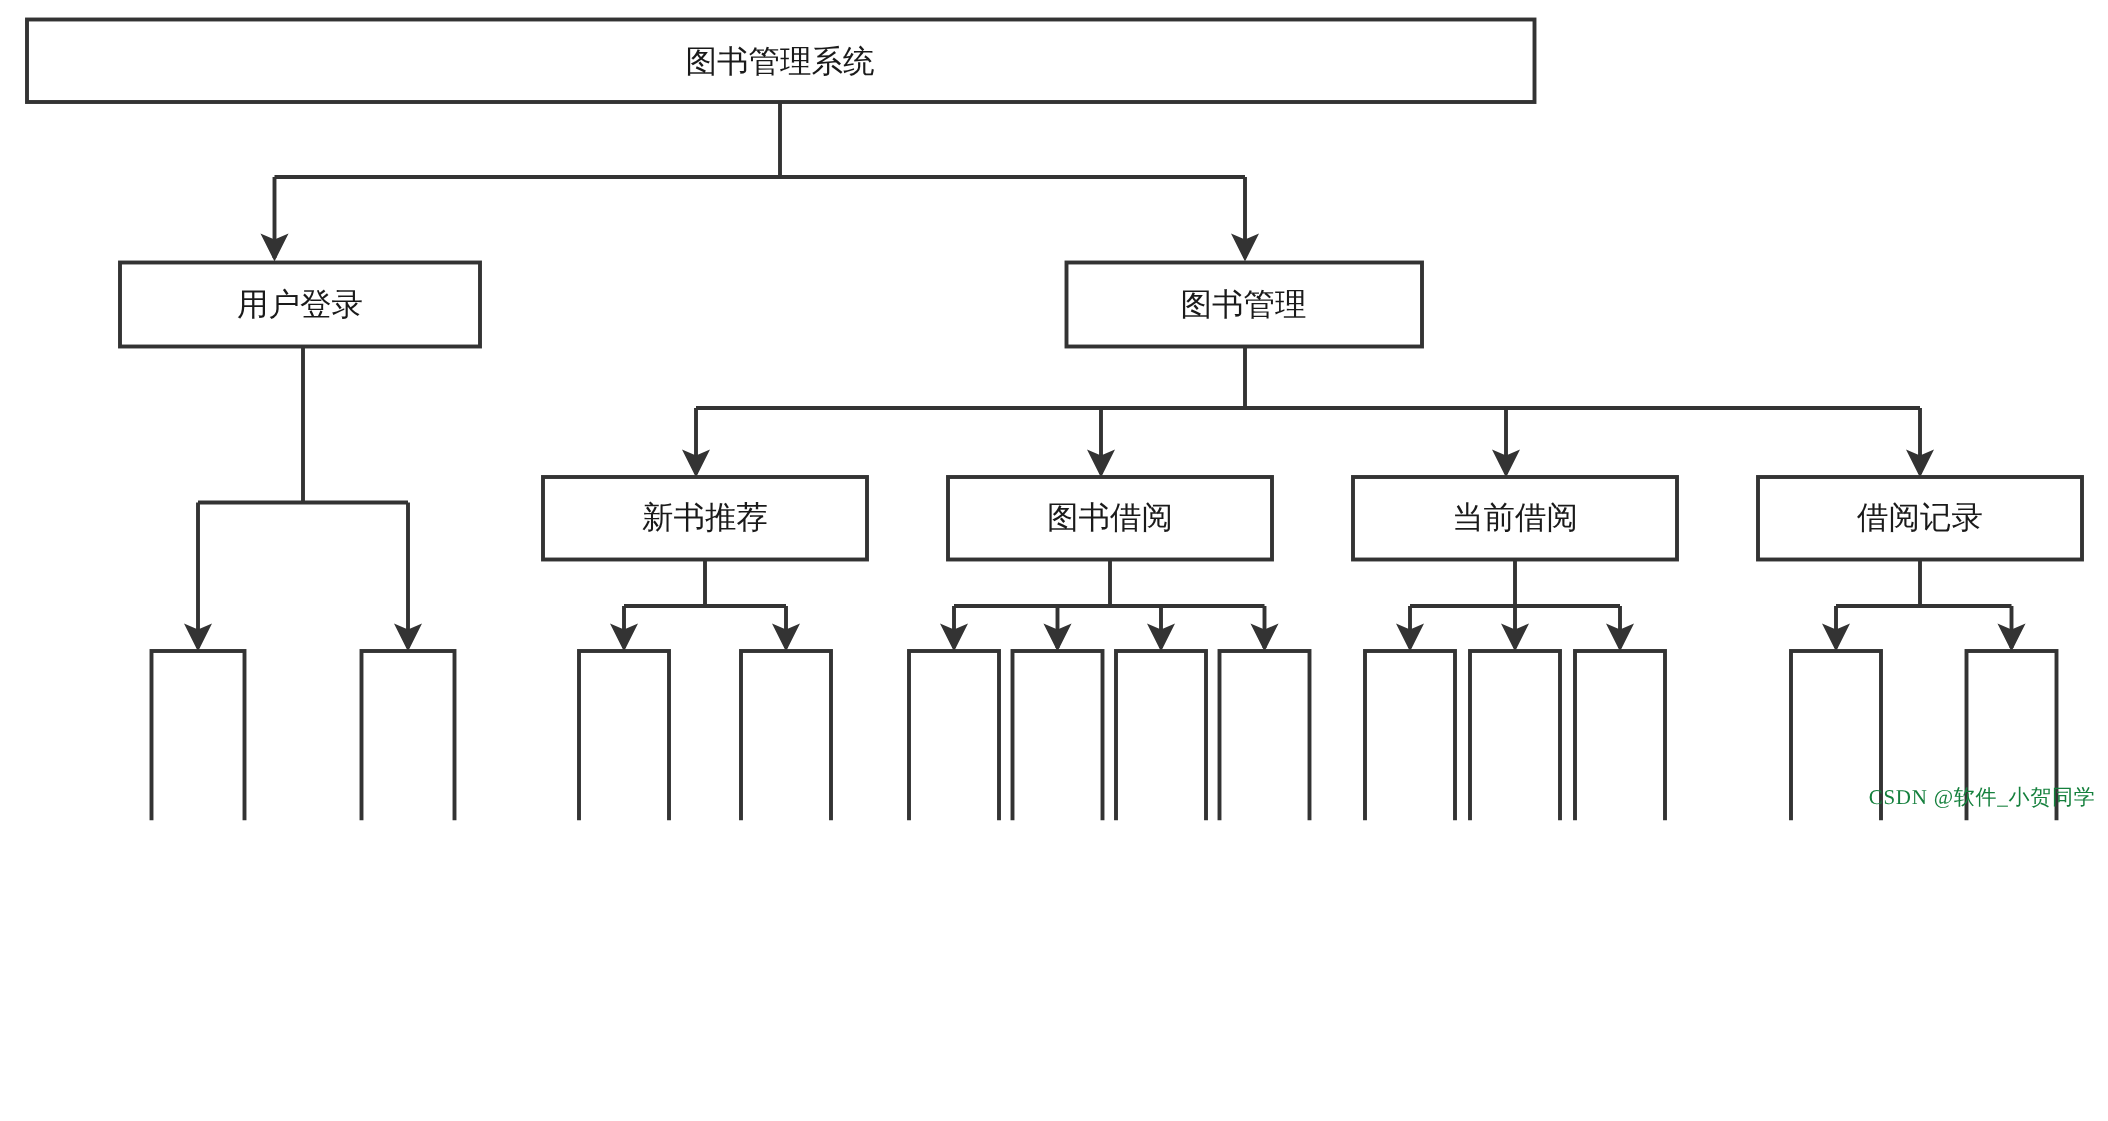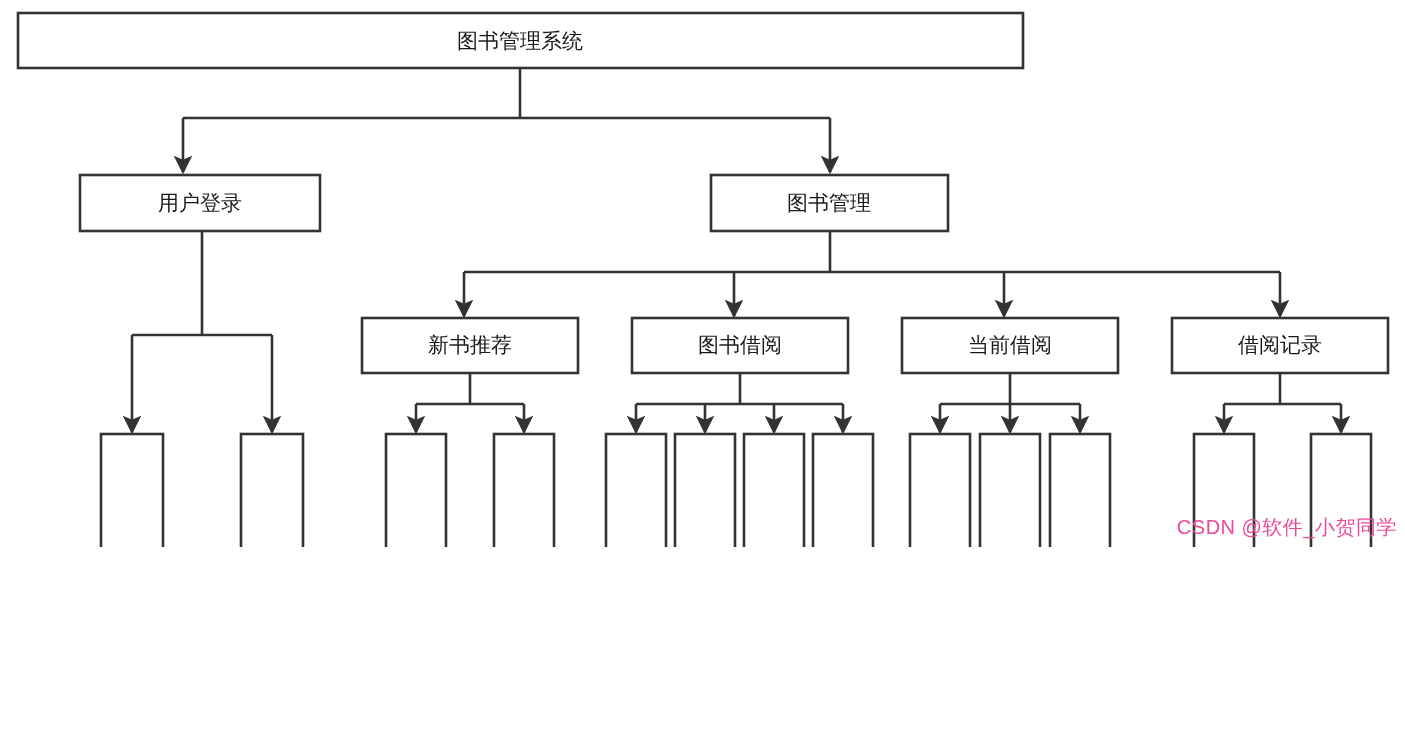--- a/index.html
+++ b/index.html
@@ -60,23 +60,23 @@
     letter-spacing: 1px;
     white-space: nowrap;
     text-align: center;
     pointer-events: none;
     user-select: none;
   }
   .watermark {
     position: absolute;
     right: 8px;
     bottom: 6px;
-    font-family: Liberation Sans, sans-serif;
-    font-size: 20px;
-    color: #ec4899;
+    font-family: Liberation Serif, serif;
+    font-size: 14px;
+    color: #15803d;
     letter-spacing: 0.5px;
     white-space: nowrap;
     user-select: none;
   }
 </style>
 </head>
 <body>
 
 <div id="diagram-root">
 

